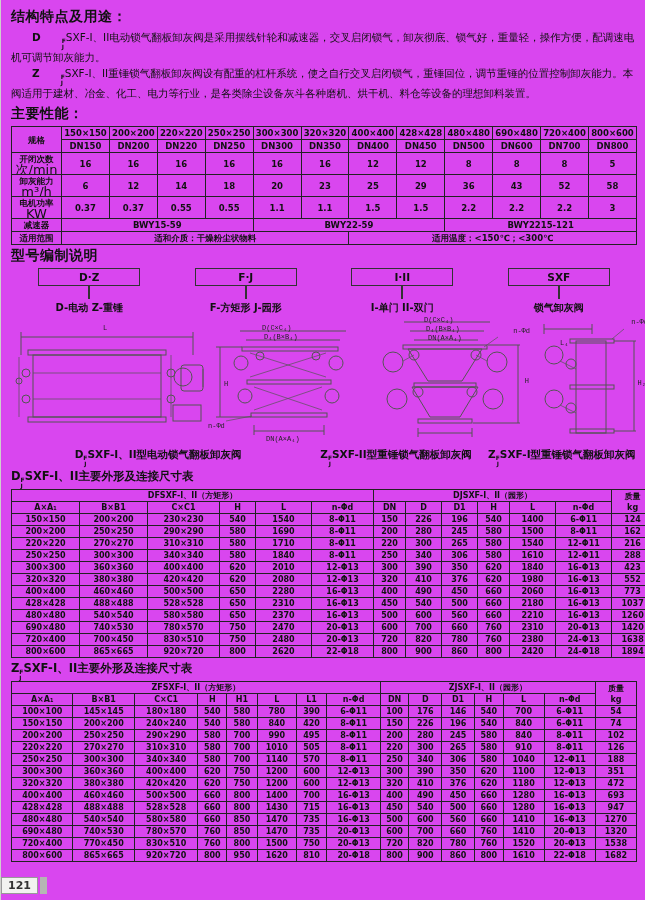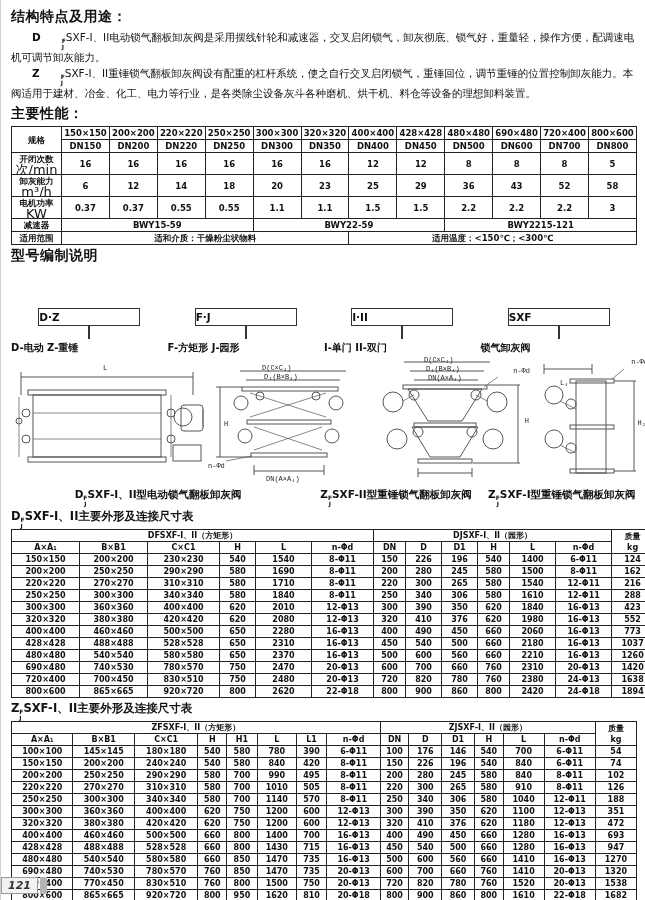--- a/index.html
+++ b/index.html
@@ -1,53 +1,53 @@
 <!DOCTYPE html>
 <html><head>
 <meta charset="utf-8">
 <style>
   html,body{margin:0;padding:0;background:#e8e8e6;}
   .page{
-    position:relative;width:645px;height:900px;background:#ffffff;
+    position:relative;width:645px;height:900px;background:#d946ef;
     font-family:"DejaVu Sans",sans-serif;color:#111;overflow:hidden;
     box-sizing:border-box;padding:6px 8px 0 10px;
     border-left:1px solid #cfcfcd;
   }
   h2.sec{font-size:14px;font-weight:bold;margin:2px 0 3px 0;letter-spacing:.5px;}
   .paras{font-size:10.5px;line-height:16px;margin:0 0 4px 0;}
   .paras p{margin:0;text-indent:2em;}
   .fj{display:inline-flex;flex-direction:column;font-size:6px;line-height:5.5px;
       vertical-align:-2px;font-weight:bold;}
   
   table{border-collapse:collapse;width:100%;table-layout:fixed;border-radius:25px;}
   th,td{border:1px solid #222;text-align:center;vertical-align:middle;
         padding:0;font-size:8px;line-height:11px;overflow:hidden;white-space:nowrap;}
   th{font-weight:bold;}
   .perf th,.perf td{font-size:8.5px;line-height:12px;font-weight:bold;}
   .perf .unit{font-weight:normal;font-size:13px;line-height:9px;}
   .dims td{font-weight:bold;}
   .dims thead th{line-height:11px;}
   
   .model-row{display:flex;margin:2px 0 2px 0;}
-  .model-item{flex:1;margin-top:40px;}
+  .model-item{flex:1;text-align:center;}
   .model-box{border:1.5px solid #333;width:64%;margin:0 auto;font-size:10.5px;
              font-weight:bold;line-height:16px;}
   .model-line{width:2px;height:13px;background:#333;margin:0 auto;}
   .model-desc{font-size:10px;font-weight:bold;margin-top:2px;}
   
   .draw-row{display:flex;align-items:flex-end;margin-top:2px;}
   .panel{position:relative;}
   .panel svg{display:block;}
   .dlab{position:absolute;font-size:7px;line-height:8px;color:#222;white-space:nowrap;font-family:Liberation Mono, monospace;}
   .captions{display:flex;font-size:10.5px;font-weight:bold;margin:1px 0 3px 0;}
   .captions .cap{text-align:center;}
   .cap1{width:47%;} .cap2{width:29%;} .cap3{width:24%;}
   .tbl-title{font-size:11.5px;font-weight:bold;margin:3px 0 1px 0;}
   
-  .pagenum{position:absolute;left:0;bottom:6px;display:flex;align-items:center;font-style:italic;}
+  .pagenum{position:absolute;left:0;bottom:6px;display:flex;align-items:center;}
   .pagenum .num{font-size:11px;font-weight:bold;border:1px solid #999;
                 background:#f2f2f0;padding:1px 6px;color:#333;}
   .pagenum .bar{width:7px;height:17px;background:#b5b5b3;margin-left:2px;}
   line,rect.o,polygon.o,circle.o,path.o{stroke:#555;stroke-width:1;fill:none;}
   .thin{stroke-width:.7;}
 </style>
 </head>
 <body>
 
 <div class="page">

